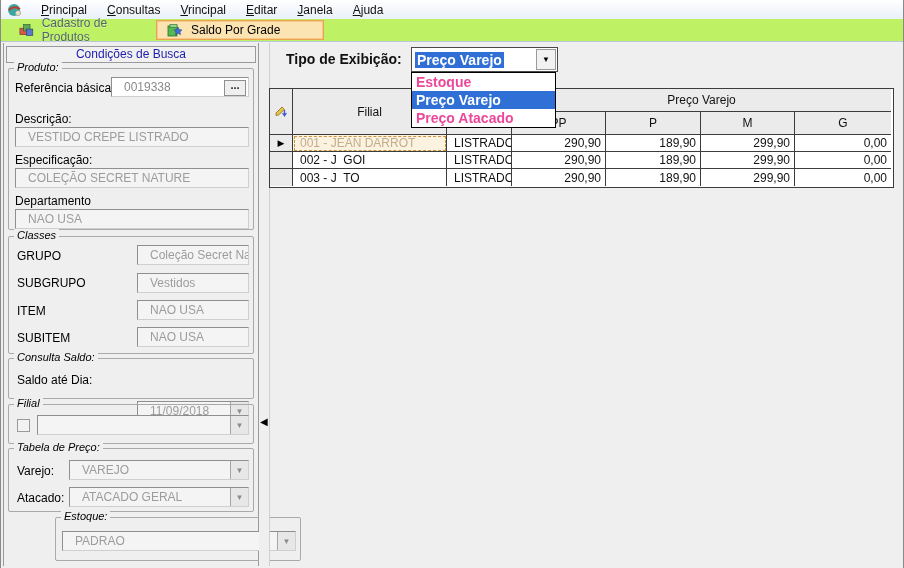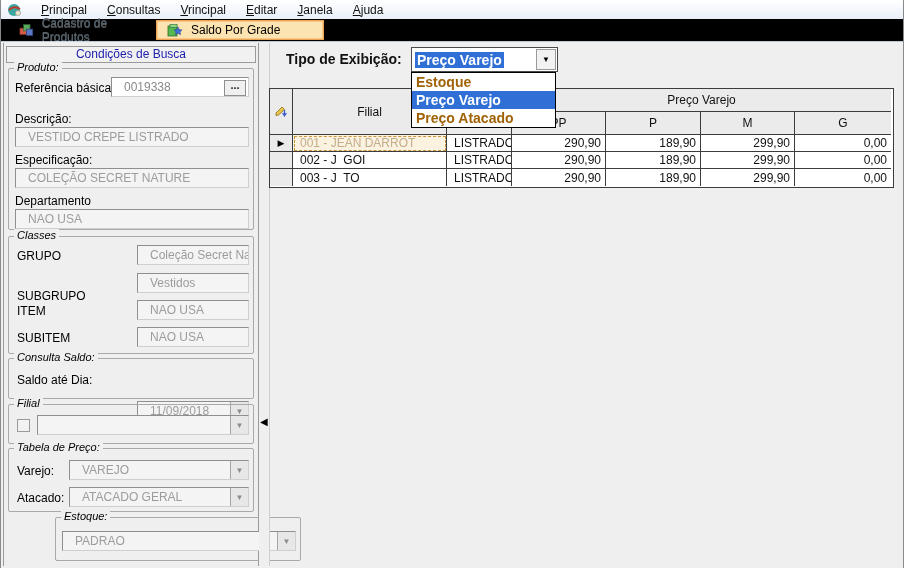--- a/index.html
+++ b/index.html
@@ -9,21 +9,21 @@
 
   
   .menubar{position:absolute;left:0;top:0;right:0;height:19px;
            background:linear-gradient(#ffffff,#e9f0f9);border-bottom:1px solid #d7dfe9;
            display:flex;align-items:center;font-size:12px;}
   .appicon{width:16px;height:14px;margin:0 8px 0 6px;}
   .mi{padding:1px 10px;cursor:default;}
   .mi u{text-decoration:underline;}
 
   
-  .tabbar{position:absolute;left:0;top:19px;right:0;height:22px;background:#000000;
+  .tabbar{position:absolute;left:0;top:19px;right:0;height:22px;background:#bef264;
           border-bottom:1px solid #b9c7d6;}
   .tab{position:absolute;top:2px;height:17px;display:flex;align-items:center;font-size:12px;padding:0 10px;}
   .tab .ticon{width:16px;height:14px;margin-right:8px;}
   .tab-inactive{left:8px;width:130px;color:#54646f;text-shadow:0 1px 0 rgba(255,255,255,.35);}
   .tab-active{left:155px;width:146px;background:#fce3b2;border:1px solid #eca24e;
               box-shadow:0 0 0 1px #f6c98a inset;color:#000;top:1px;height:18px;}
 
   
   .sidebar{position:absolute;left:2px;top:43px;width:256px;height:523px;
            border-left:1px solid #9a9a9a;border-right:1px solid #9a9a9a;box-sizing:border-box;}
@@ -51,21 +51,21 @@
   
   .tipo-label{position:absolute;left:285px;top:51px;font-size:14px;font-weight:bold;}
   .combo{position:absolute;left:410px;top:47px;width:147px;height:25px;border:1px solid #4a4a4a;
          background:#fff;box-sizing:border-box;display:flex;}
   .combo-text{flex:1;display:flex;align-items:center;padding-left:3px;}
   .combo-text span{background:#2f6fd6;color:#fff;font-weight:bold;font-size:14px;padding:0 2px;}
   .combo-btn{width:18px;background:#f2f2f2;border:1px solid #9a9a9a;margin:1px;display:flex;
              align-items:center;justify-content:center;font-size:8px;color:#000;}
   .ddlist{position:absolute;left:410px;top:72px;width:143px;background:#fff;border:1px solid #000;
           z-index:10;}
-  .dditem{height:18px;line-height:18px;font-size:14px;font-weight:bold;padding-left:4px;color:#a16207;}
+  .dditem{height:18px;line-height:18px;font-size:14px;font-weight:bold;padding-left:4px;color:#ec4899;}
   .dditem.sel{background:#2f6fd6;color:#fff;}
 
   
   .grid{position:absolute;left:268px;top:88px;width:623px;height:98px;display:grid;
         grid-template-columns:23px 154px 65px 94px 95px 94px 96px;
         grid-template-rows:23px 23px 17px 17px 17px;
         border:1px solid #3c3c3c;background:#fff;font-size:12px;box-sizing:content-box;}
   .gc{border-right:1px solid #3c3c3c;border-bottom:1px solid #3c3c3c;display:flex;align-items:center;
       overflow:hidden;white-space:pre;box-sizing:border-box;}
   .gh{background:#ebebeb;justify-content:center;}
@@ -142,21 +142,21 @@
         <span>NAO USA</span>
       </div>
     </div>
 
     <div class="grp" style="top:193px;height:118px;">
       <span class="legend">Classes</span>
       <span class="lbl" style="left:8px;top:12px;">GRUPO</span>
       <div class="fld" style="left:128px;top:8px;width:112px;">
         <span>Coleção Secret Nature</span>
       </div>
-      <span class="lbl" style="left:8px;top:52px;">SUBGRUPO</span>
+      <span class="lbl" style="left:8px;top:39px;">SUBGRUPO</span>
       <div class="fld" style="left:128px;top:36px;width:112px;">
         <span>Vestidos</span>
       </div>
       <span class="lbl" style="left:8px;top:67px;">ITEM</span>
       <div class="fld" style="left:128px;top:63px;width:112px;">
         <span>NAO USA</span>
       </div>
       <span class="lbl" style="left:8px;top:94px;">SUBITEM</span>
       <div class="fld" style="left:128px;top:90px;width:112px;">
         <span>NAO USA</span>

